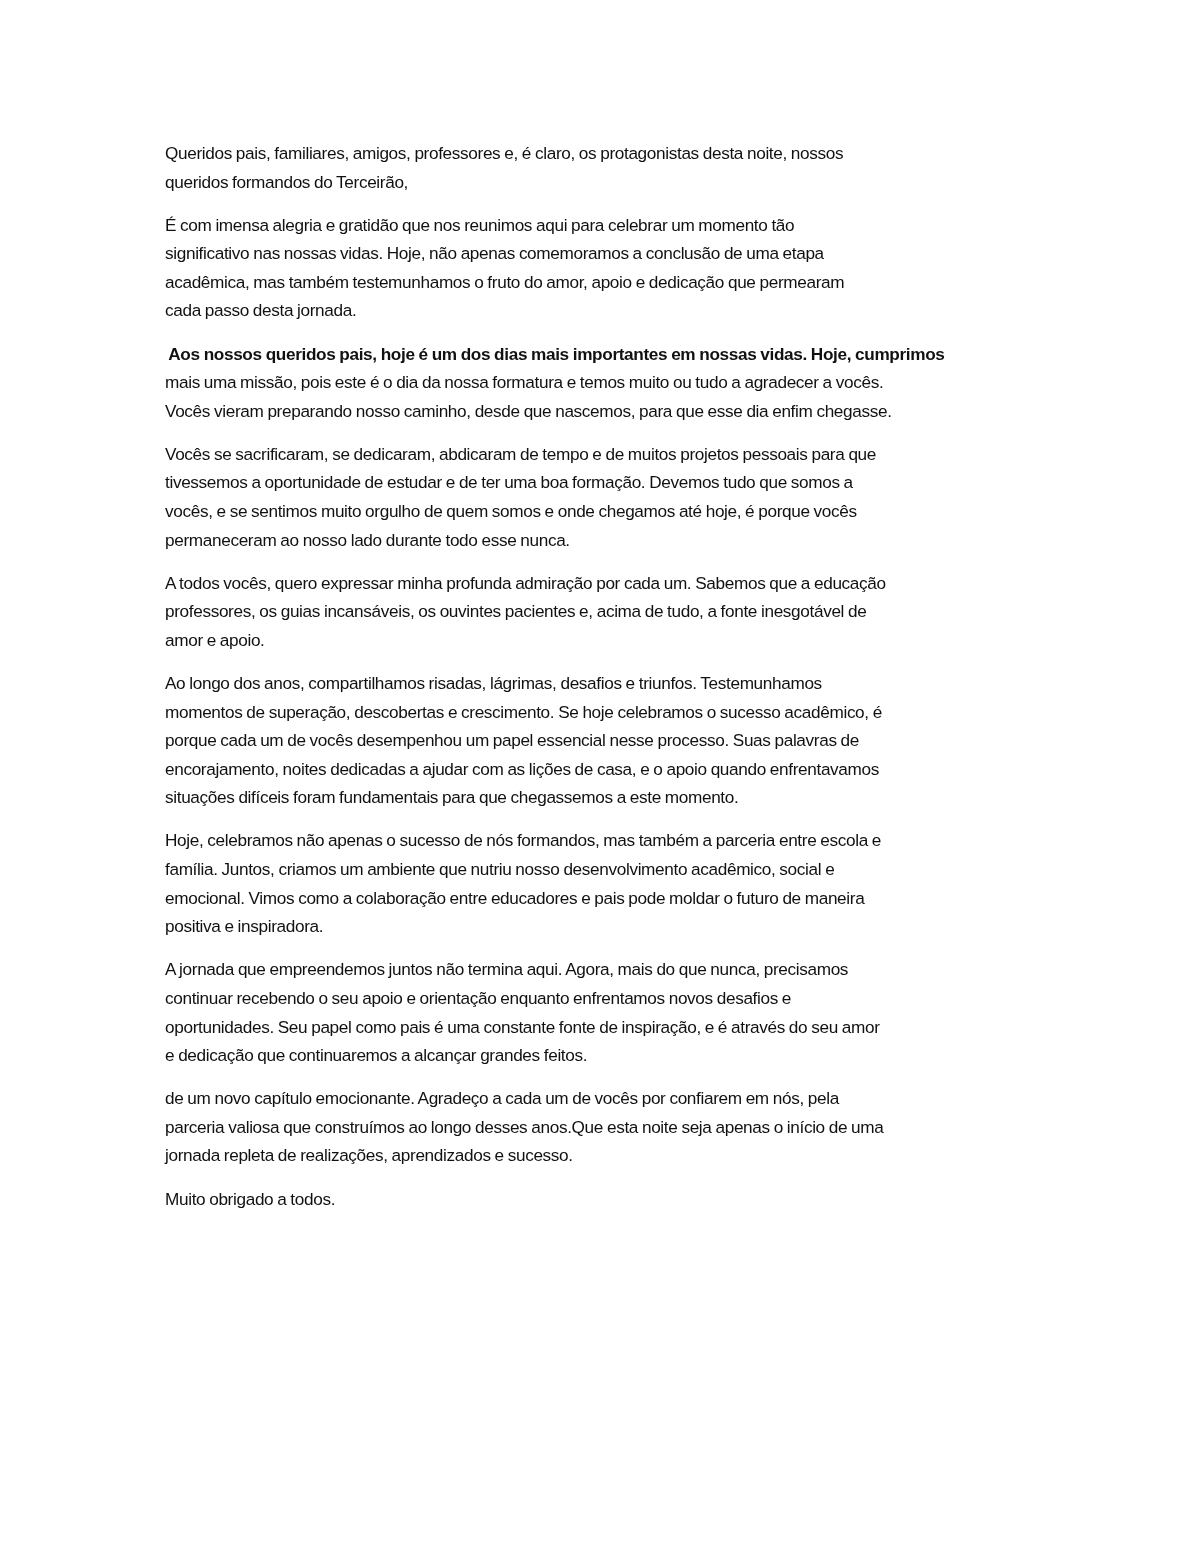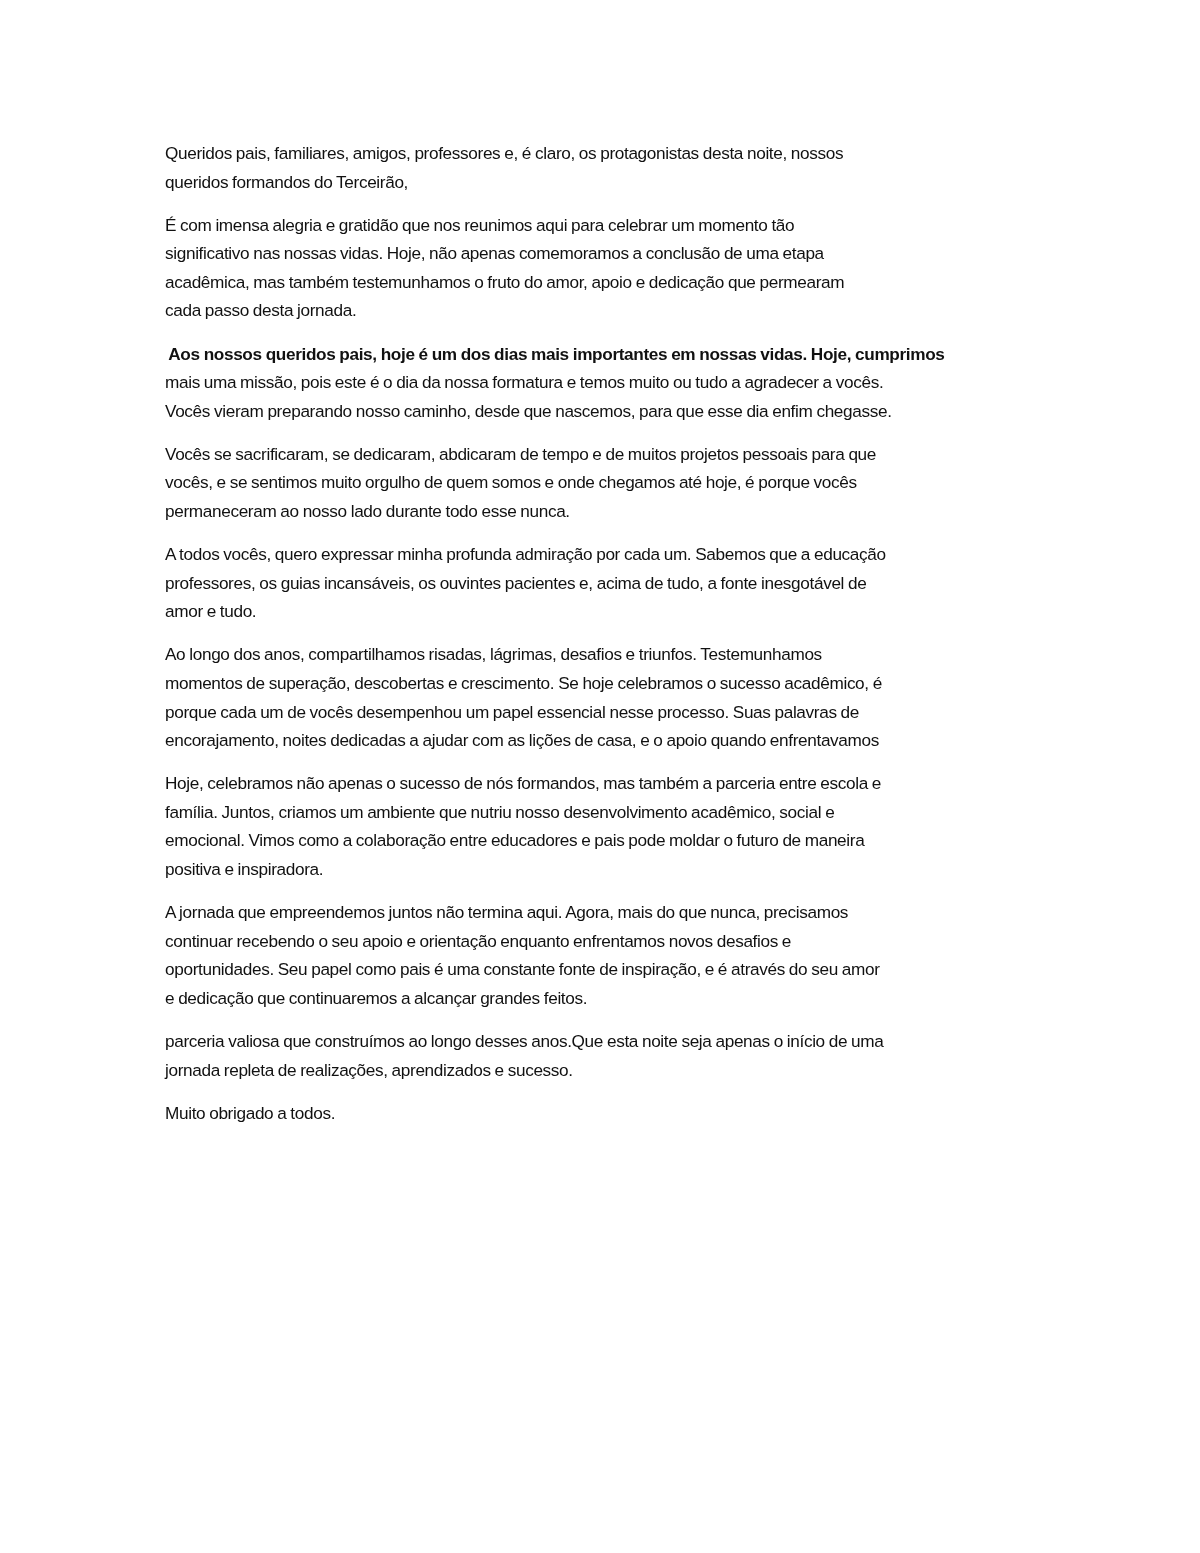--- a/index.html
+++ b/index.html
@@ -61,52 +61,55 @@
     </p>
 
     <p>
       <span class="line" style="white-space: pre; font-weight: bold;"> Aos nossos queridos pais, hoje é um dos dias mais importantes em nossas vidas. Hoje, cumprimos</span>
       <span class="line">mais uma missão, pois este é o dia da nossa formatura e temos muito ou tudo a agradecer a vocês.</span>
       <span class="line">Vocês vieram preparando nosso caminho, desde que nascemos, para que esse dia enfim chegasse.</span>
     </p>
 
     <p>
       <span class="line">Vocês se sacrificaram, se dedicaram, abdicaram de tempo e de muitos projetos pessoais para que</span>
+      <span class="line">tivessemos a oportunidade de estudar e de ter uma boa formação. Devemos tudo que somos a</span>
       <span class="line">vocês, e se sentimos muito orgulho de quem somos e onde chegamos até hoje, é porque vocês</span>
       <span class="line">permaneceram ao nosso lado durante todo esse nunca.</span>
     </p>
 
     <p>
       <span class="line">A todos vocês, quero expressar minha profunda admiração por cada um. Sabemos que a educação</span>
       <span class="line">professores, os guias incansáveis, os ouvintes pacientes e, acima de tudo, a fonte inesgotável de</span>
-      <span class="line">amor e tudo.</span>
+      <span class="line">amor e apoio.</span>
     </p>
 
     <p>
       <span class="line">Ao longo dos anos, compartilhamos risadas, lágrimas, desafios e triunfos. Testemunhamos</span>
       <span class="line">momentos de superação, descobertas e crescimento. Se hoje celebramos o sucesso acadêmico, é</span>
       <span class="line">porque cada um de vocês desempenhou um papel essencial nesse processo. Suas palavras de</span>
       <span class="line">encorajamento, noites dedicadas a ajudar com as lições de casa, e o apoio quando enfrentavamos</span>
+      <span class="line">situações difíceis foram fundamentais para que chegassemos a este momento.</span>
     </p>
 
     <p>
       <span class="line">Hoje, celebramos não apenas o sucesso de nós formandos, mas também a parceria entre escola e</span>
       <span class="line">família. Juntos, criamos um ambiente que nutriu nosso desenvolvimento acadêmico, social e</span>
       <span class="line">emocional. Vimos como a colaboração entre educadores e pais pode moldar o futuro de maneira</span>
       <span class="line">positiva e inspiradora.</span>
     </p>
 
     <p>
       <span class="line">A jornada que empreendemos juntos não termina aqui. Agora, mais do que nunca, precisamos</span>
       <span class="line">continuar recebendo o seu apoio e orientação enquanto enfrentamos novos desafios e</span>
       <span class="line">oportunidades. Seu papel como pais é uma constante fonte de inspiração, e é através do seu amor</span>
       <span class="line">e dedicação que continuaremos a alcançar grandes feitos.</span>
     </p>
 
     <p>
+      <span class="line">de um novo capítulo emocionante. Agradeço a cada um de vocês por confiarem em nós, pela</span>
       <span class="line">parceria valiosa que construímos ao longo desses anos.Que esta noite seja apenas o início de uma</span>
       <span class="line">jornada repleta de realizações, aprendizados e sucesso.</span>
     </p>
 
     <p>
       <span class="line">Muito obrigado a todos.</span>
     </p>
 
   </div>
 </div>

